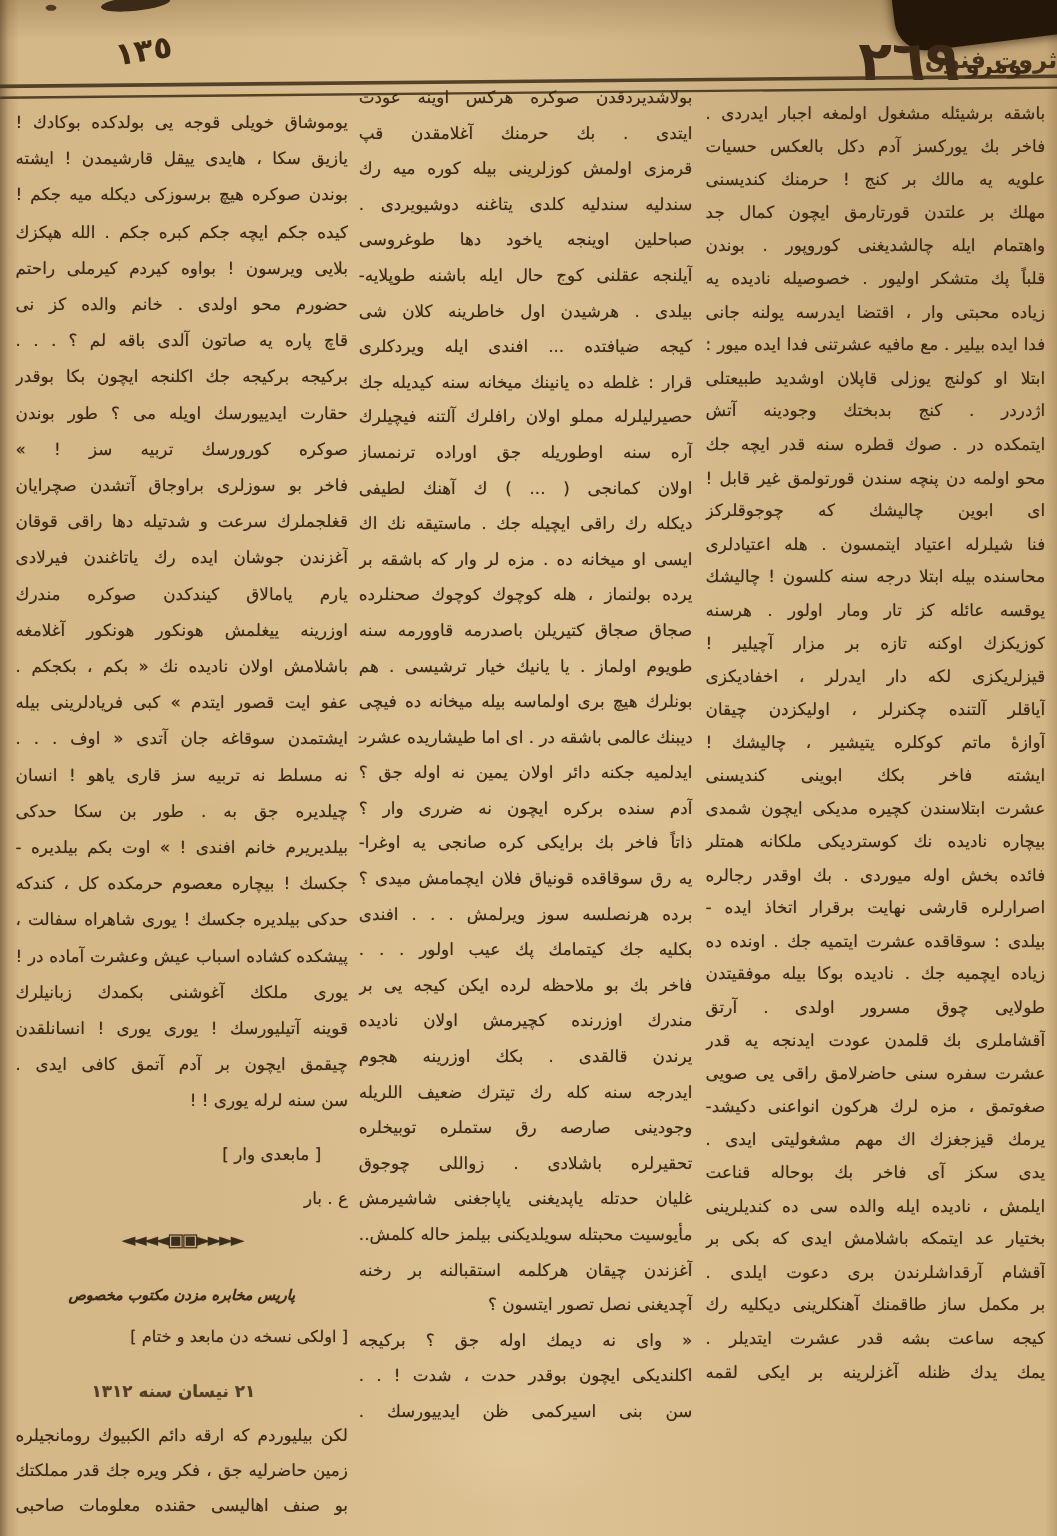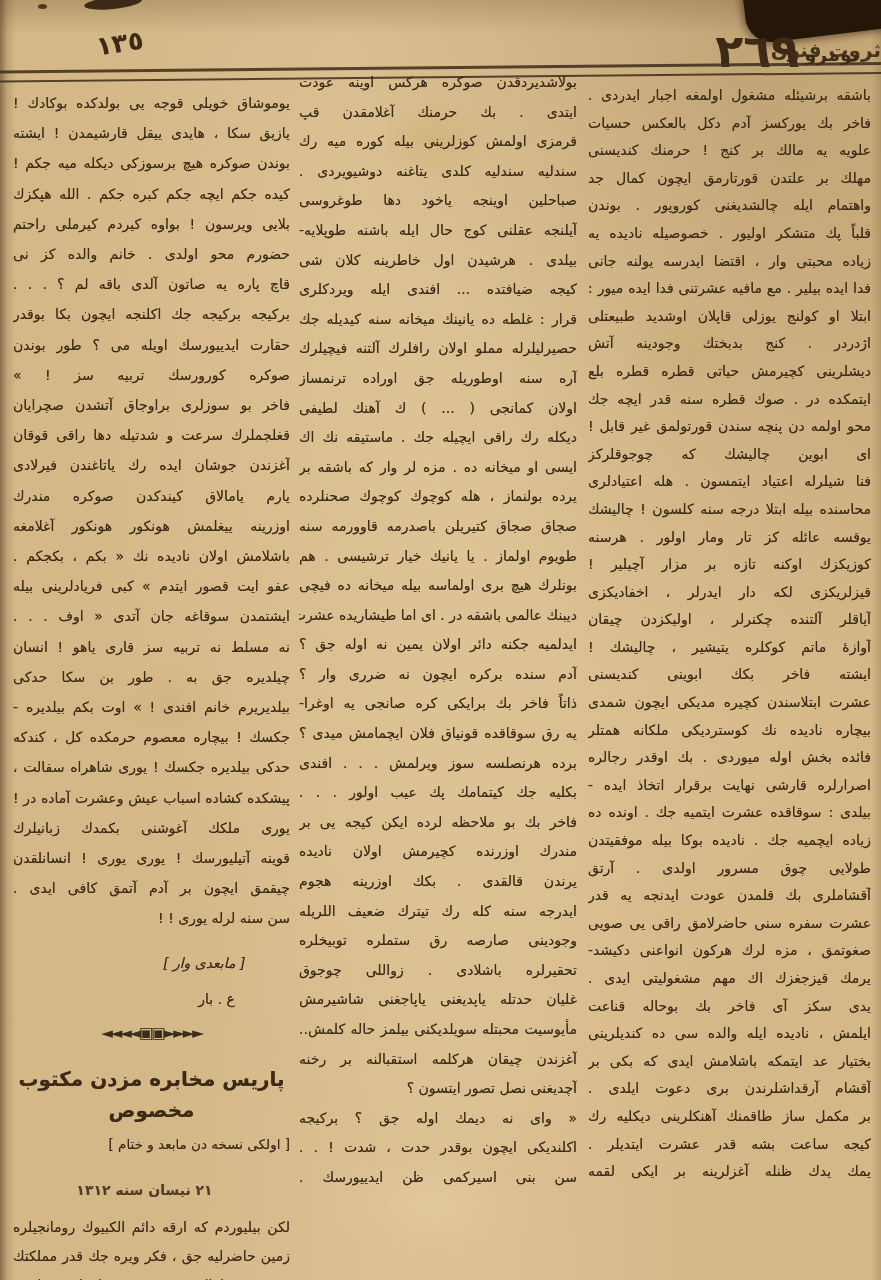--- a/index.html
+++ b/index.html
@@ -42,24 +42,24 @@
 
   
   .col{position:absolute;direction:rtl;font-size:14px;text-shadow:0 0 .6px rgba(60,40,20,.55);}
   .col-right{left:588px;top:82px;width:283px;line-height:27.6px;}
   .col-mid{left:299px;top:68px;width:278px;line-height:29.6px;}
   .col-left{left:13px;top:88px;width:277px;line-height:30.2px;}
   .tline{white-space:nowrap;overflow:hidden;text-align:justify;text-align-last:justify;}
   .tline.short{text-align-last:right;}
 
   
-  .cont-note{margin-top:14px;font-size:14px;padding-left:150px;text-align:left;white-space:nowrap;font-style:italic;}
-  .signature{margin-top:6px;font-size:14px;padding-left:130px;text-align:center;letter-spacing:2px;}
+  .cont-note{margin-top:14px;font-size:14px;padding-left:150px;text-align:center;white-space:nowrap;}
+  .signature{margin-top:6px;font-size:14px;padding-left:130px;text-align:right;letter-spacing:2px;}
   .ornament{margin-top:4px;text-align:center;direction:ltr;font-size:15px;letter-spacing:-2px;color:#2b1e10;opacity:.9;}
-  .sec-title{margin-top:16px;text-align:center;font-size:20px;font-weight:bold;letter-spacing:.5px;}
+  .sec-title{margin-top:16px;text-align:center;font-size:12px;font-weight:bold;letter-spacing:.5px;font-style:italic;}
   .sec-subtitle{margin-top:4px;font-size:13.5px;}
   .sec-date{margin-top:16px;text-align:center;font-size:14px;letter-spacing:2px;padding-right:14px;font-weight:bold;opacity:.85;}
   .body-lines{margin-top:8px;line-height:29px;}
 </style>
 </head>
 <body>
 
 <div class="page">
 
   <div class="corner-tr"></div>
@@ -82,21 +82,20 @@
       <div class="tline">باشقه برشيئله مشغول اولمغه اجبار ايدردى .</div>
       <div class="tline">فاخر بك يوركسز آدم دكل بالعكس حسيات</div>
       <div class="tline">علويه يه مالك بر كنج ! حرمنك كنديسنى</div>
       <div class="tline">مهلك بر علتدن قورتارمق ايچون كمال جد</div>
       <div class="tline">واهتمام ايله چالشديغنى كوروپور . بوندن</div>
       <div class="tline">قلباً پك متشكر اوليور . خصوصيله ناديده يه</div>
       <div class="tline">زياده محبتى وار ، اقتضا ايدرسه يولنه جانى</div>
       <div class="tline">فدا ايده بيلير . مع مافيه عشرتنى فدا ايده ميور :</div>
       <div class="tline">ابتلا او كولنج يوزلى قاپلان اوشديد طبيعتلى</div>
       <div class="tline">اژدردر . كنج بدبختك وجودينه آتش</div>
-      <div class="tline">ديشلرينى كچيرمش حياتى قطره قطره بلع</div>
       <div class="tline">ايتمكده در . صوك قطره سنه قدر ايچه جك</div>
       <div class="tline">محو اولمه دن پنچه سندن قورتولمق غير قابل !</div>
       <div class="tline">اى ابوين چاليشك كه چوجوقلركز</div>
       <div class="tline">فنا شيلرله اعتياد ايتمسون . هله اعتيادلرى</div>
       <div class="tline">محاسنده بيله ابتلا درجه سنه كلسون ! چاليشك</div>
       <div class="tline">يوقسه عائله كز تار ومار اولور . هرسنه</div>
       <div class="tline">كوزيكزك اوكنه تازه بر مزار آچيلير !</div>
       <div class="tline">قيزلريكزى لكه دار ايدرلر ، اخفاديكزى</div>
       <div class="tline">آياقلر آلتنده چكنرلر ، اوليكزدن چيقان</div>
       <div class="tline">آوازهٔ ماتم كوكلره يتيشير ، چاليشك !</div>

